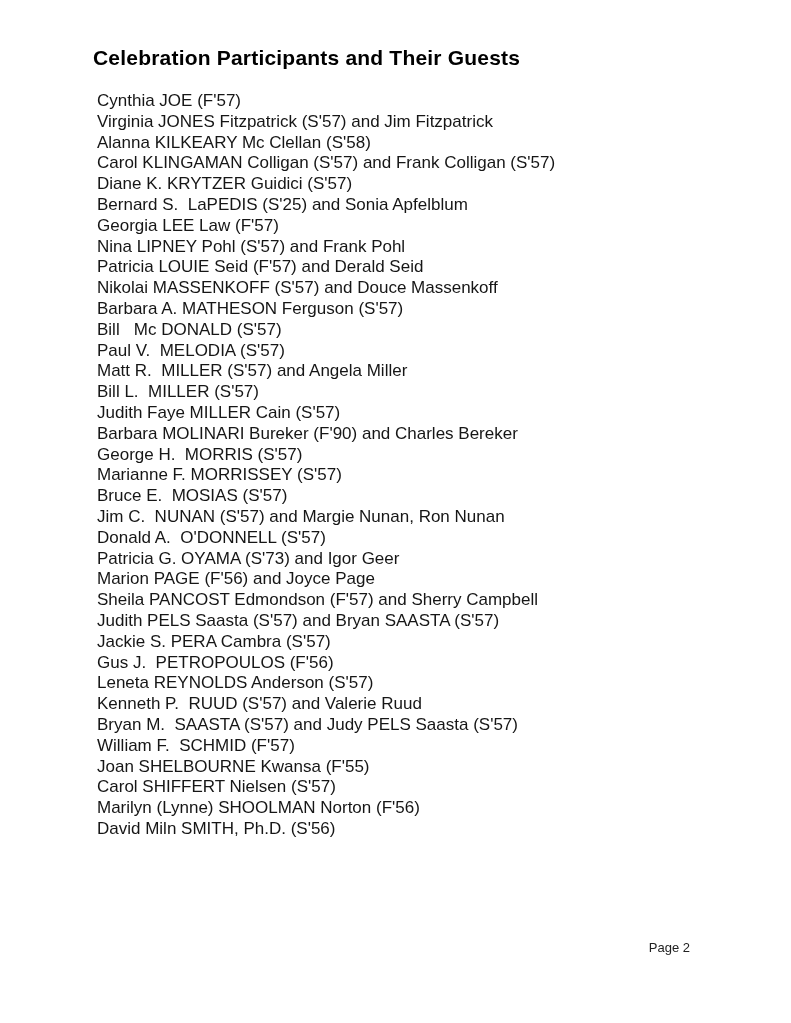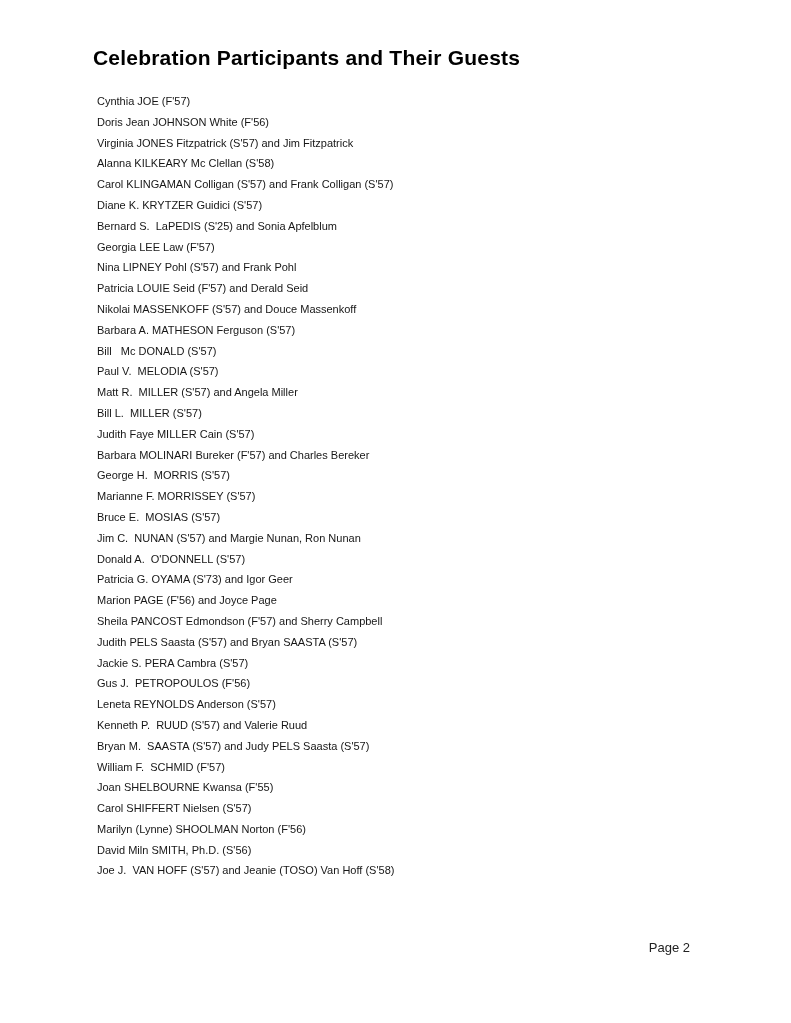--- a/index.html
+++ b/index.html
@@ -24,21 +24,21 @@
     font-size: 21px;
     font-weight: bold;
     color: #000000;
     letter-spacing: 0.2px;
     white-space: pre;
   }
   .participant-list {
     position: absolute;
     left: 97px;
     top: 91px;
-    font-size: 11px;
+    font-size: 17px;
     line-height: 20.8px;
     color: #161616;
   }
   .participant-list .line {
     white-space: pre;
   }
   .page-footer {
     position: absolute;
     right: 101px;
     top: 940px;
@@ -48,53 +48,51 @@
   }
 </style>
 </head>
 <body>
 
 <div class="page">
   <h1 class="doc-title">Celebration Participants and Their Guests</h1>
 
   <div class="participant-list">
       <div class="line">Cynthia JOE (F'57)</div>
-      <div class="line">Doris Jean JOHNSON White (F'56)</div>
       <div class="line">Virginia JONES Fitzpatrick (S'57) and Jim Fitzpatrick</div>
       <div class="line">Alanna KILKEARY Mc Clellan (S'58)</div>
       <div class="line">Carol KLINGAMAN Colligan (S'57) and Frank Colligan (S'57)</div>
       <div class="line">Diane K. KRYTZER Guidici (S'57)</div>
       <div class="line">Bernard S.  LaPEDIS (S'25) and Sonia Apfelblum</div>
       <div class="line">Georgia LEE Law (F'57)</div>
       <div class="line">Nina LIPNEY Pohl (S'57) and Frank Pohl</div>
       <div class="line">Patricia LOUIE Seid (F'57) and Derald Seid</div>
       <div class="line">Nikolai MASSENKOFF (S'57) and Douce Massenkoff</div>
       <div class="line">Barbara A. MATHESON Ferguson (S'57)</div>
       <div class="line">Bill   Mc DONALD (S'57)</div>
       <div class="line">Paul V.  MELODIA (S'57)</div>
       <div class="line">Matt R.  MILLER (S'57) and Angela Miller</div>
       <div class="line">Bill L.  MILLER (S'57)</div>
       <div class="line">Judith Faye MILLER Cain (S'57)</div>
-      <div class="line">Barbara MOLINARI Bureker (F'57) and Charles Bereker</div>
+      <div class="line">Barbara MOLINARI Bureker (F'90) and Charles Bereker</div>
       <div class="line">George H.  MORRIS (S'57)</div>
       <div class="line">Marianne F. MORRISSEY (S'57)</div>
       <div class="line">Bruce E.  MOSIAS (S'57)</div>
       <div class="line">Jim C.  NUNAN (S'57) and Margie Nunan, Ron Nunan</div>
       <div class="line">Donald A.  O'DONNELL (S'57)</div>
       <div class="line">Patricia G. OYAMA (S'73) and Igor Geer</div>
       <div class="line">Marion PAGE (F'56) and Joyce Page</div>
       <div class="line">Sheila PANCOST Edmondson (F'57) and Sherry Campbell</div>
       <div class="line">Judith PELS Saasta (S'57) and Bryan SAASTA (S'57)</div>
       <div class="line">Jackie S. PERA Cambra (S'57)</div>
       <div class="line">Gus J.  PETROPOULOS (F'56)</div>
       <div class="line">Leneta REYNOLDS Anderson (S'57)</div>
       <div class="line">Kenneth P.  RUUD (S'57) and Valerie Ruud</div>
       <div class="line">Bryan M.  SAASTA (S'57) and Judy PELS Saasta (S'57)</div>
       <div class="line">William F.  SCHMID (F'57)</div>
       <div class="line">Joan SHELBOURNE Kwansa (F'55)</div>
       <div class="line">Carol SHIFFERT Nielsen (S'57)</div>
       <div class="line">Marilyn (Lynne) SHOOLMAN Norton (F'56)</div>
       <div class="line">David Miln SMITH, Ph.D. (S'56)</div>
-      <div class="line">Joe J.  VAN HOFF (S'57) and Jeanie (TOSO) Van Hoff (S'58)</div>
     </div>
 
   <div class="page-footer">Page 2</div>
 </div>
 
 </body></html>

